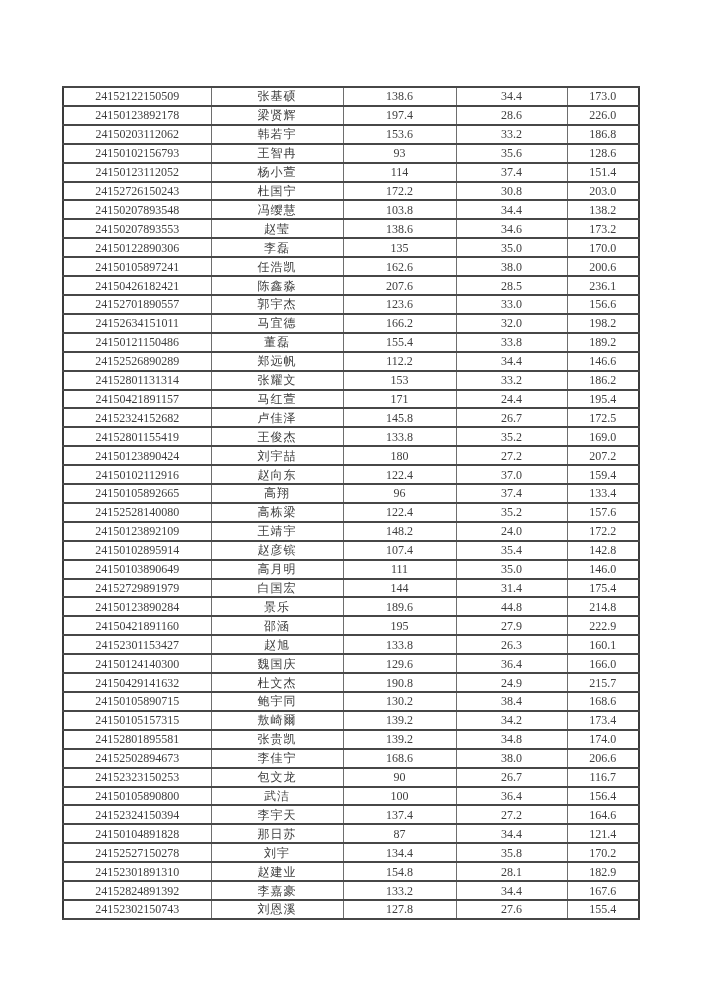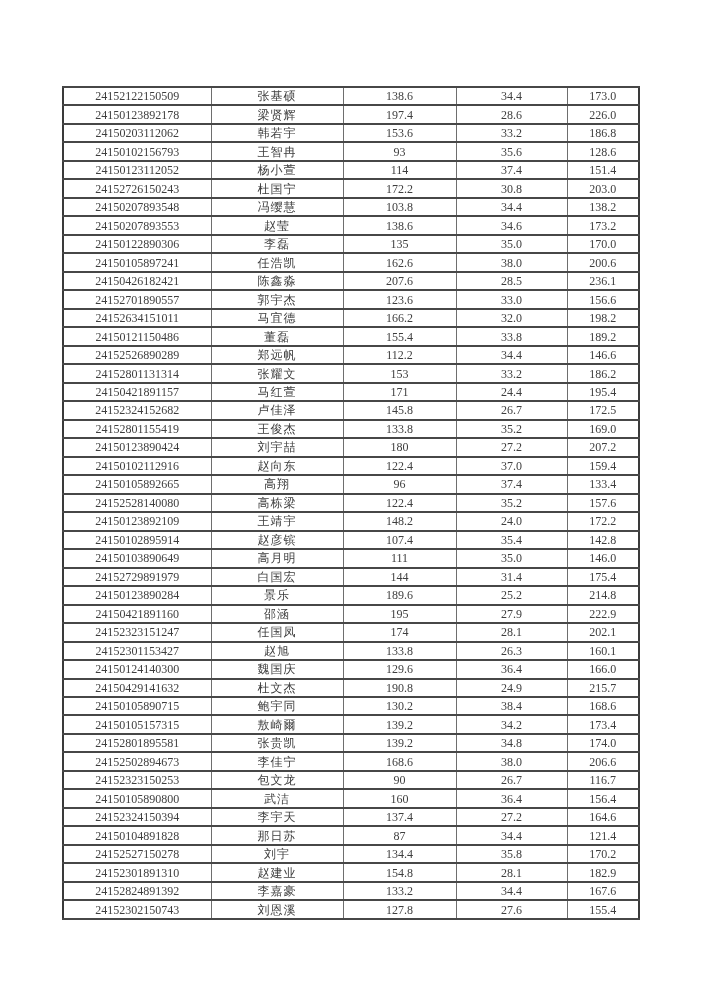--- a/index.html
+++ b/index.html
@@ -243,38 +243,31 @@
         <td class="cell-id">24152729891979</td>
         <td class="cell-name">白国宏</td>
         <td class="cell-num">144</td>
         <td class="cell-num">31.4</td>
         <td class="cell-num">175.4</td>
       </tr>
         <tr class="row">
         <td class="cell-id">24150123890284</td>
         <td class="cell-name">景乐</td>
         <td class="cell-num">189.6</td>
-        <td class="cell-num">25.2</td>
+        <td class="cell-num">44.8</td>
         <td class="cell-num">214.8</td>
       </tr>
         <tr class="row">
         <td class="cell-id">24150421891160</td>
         <td class="cell-name">邵涵</td>
         <td class="cell-num">195</td>
         <td class="cell-num">27.9</td>
         <td class="cell-num">222.9</td>
       </tr>
         <tr class="row">
-        <td class="cell-id">24152323151247</td>
-        <td class="cell-name">任国凤</td>
-        <td class="cell-num">174</td>
-        <td class="cell-num">28.1</td>
-        <td class="cell-num">202.1</td>
-      </tr>
-        <tr class="row">
         <td class="cell-id">24152301153427</td>
         <td class="cell-name">赵旭</td>
         <td class="cell-num">133.8</td>
         <td class="cell-num">26.3</td>
         <td class="cell-num">160.1</td>
       </tr>
         <tr class="row">
         <td class="cell-id">24150124140300</td>
         <td class="cell-name">魏国庆</td>
         <td class="cell-num">129.6</td>
@@ -319,21 +312,21 @@
         <tr class="row">
         <td class="cell-id">24152323150253</td>
         <td class="cell-name">包文龙</td>
         <td class="cell-num">90</td>
         <td class="cell-num">26.7</td>
         <td class="cell-num">116.7</td>
       </tr>
         <tr class="row">
         <td class="cell-id">24150105890800</td>
         <td class="cell-name">武洁</td>
-        <td class="cell-num">160</td>
+        <td class="cell-num">100</td>
         <td class="cell-num">36.4</td>
         <td class="cell-num">156.4</td>
       </tr>
         <tr class="row">
         <td class="cell-id">24152324150394</td>
         <td class="cell-name">李宇天</td>
         <td class="cell-num">137.4</td>
         <td class="cell-num">27.2</td>
         <td class="cell-num">164.6</td>
       </tr>

